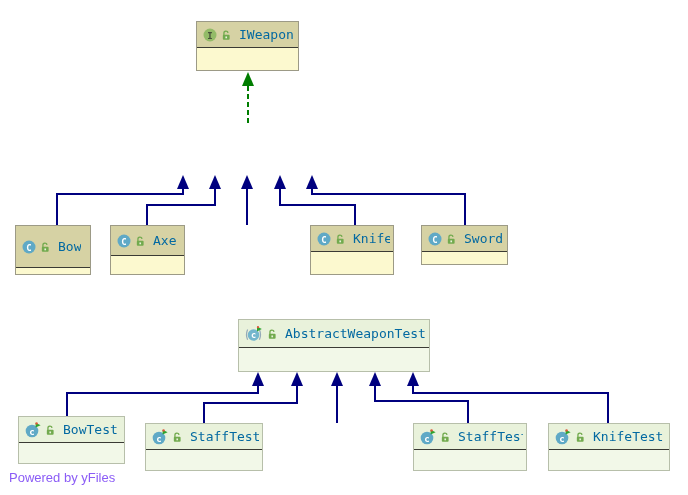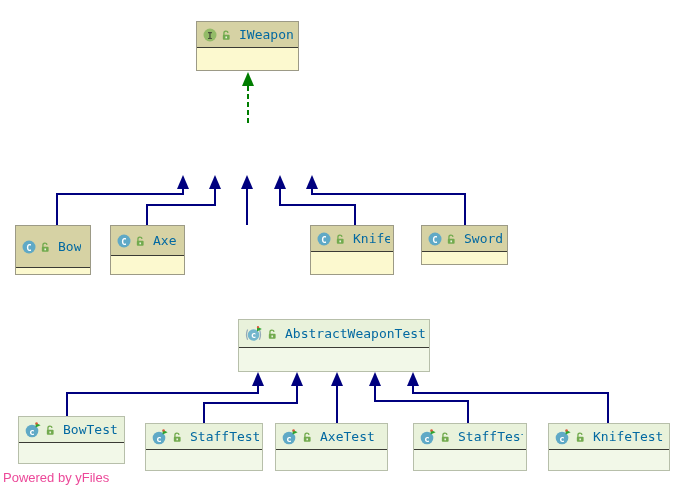--- a/index.html
+++ b/index.html
@@ -26,22 +26,22 @@
   }
   .node.test { border-color:var(--test-border, #b7bfaa); background:var(--test-body, #f2f8e8); }
   .node.test .hd { background:var(--test-header, #eaf2dc); }
   .lbl {
     margin-left:7px; white-space:nowrap; overflow:hidden;
     font:13px "DejaVu Sans Mono", monospace; color:#0369a1;text-align:right;
   }
   .ic { flex:0 0 auto; }
   .lk { flex:0 0 auto; margin-left:3px; }
   .watermark {
-    position:absolute; left:3px; top:470px; z-index:3;
-    font:13px "Liberation Sans", sans-serif; color:#ec4899;
+    position:absolute; left:9px; top:470px; z-index:3;
+    font:13px "Liberation Sans", sans-serif; color:#8b5cf6;
   }
   .defs { position:absolute; width:0; height:0; overflow:hidden; }
   .icotext { font-family:"DejaVu Sans Mono", monospace; font-weight:bold; }
 </style>
 </head>
 <body>
 
 <svg class="defs" aria-hidden="true">
   <defs>
     <symbol id="ic-interface" viewBox="0 0 16 16">
@@ -209,32 +209,20 @@
           <use href="#ic-test-class"></use>
         </svg>
       <svg class="lk" width="11" height="12">
           <use href="#ic-lock"></use>
         </svg>
       <span class="lbl">StaffTest</span>
     </div>
     <div></div>
   </div>
 
-  <div class="node test" style="left:275px;top:423px;width:113px;height:48px">
-    <div class="hd" style="height:26px">
-      <svg class="ic" width="18" height="16">
-          <use href="#ic-test-class"></use>
-        </svg>
-      <svg class="lk" width="11" height="12">
-          <use href="#ic-lock"></use>
-        </svg>
-      <span class="lbl">AxeTest</span>
-    </div>
-    <div></div>
-  </div>
 
   <div class="node test" style="left:413px;top:423px;width:114px;height:48px">
     <div class="hd" style="height:26px">
       <svg class="ic" width="18" height="16">
           <use href="#ic-test-class"></use>
         </svg>
       <svg class="lk" width="11" height="12">
           <use href="#ic-lock"></use>
         </svg>
       <span class="lbl">StaffTest</span>

